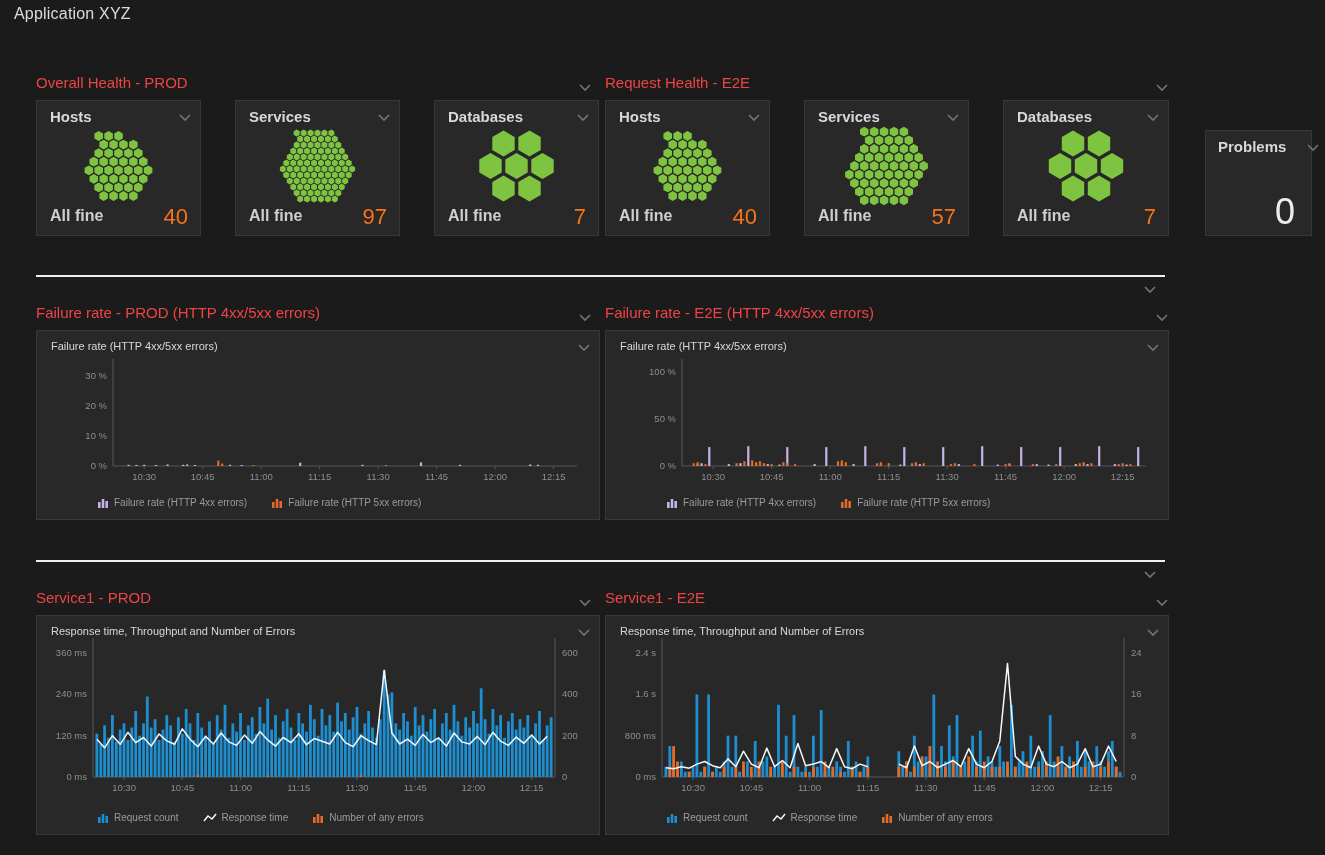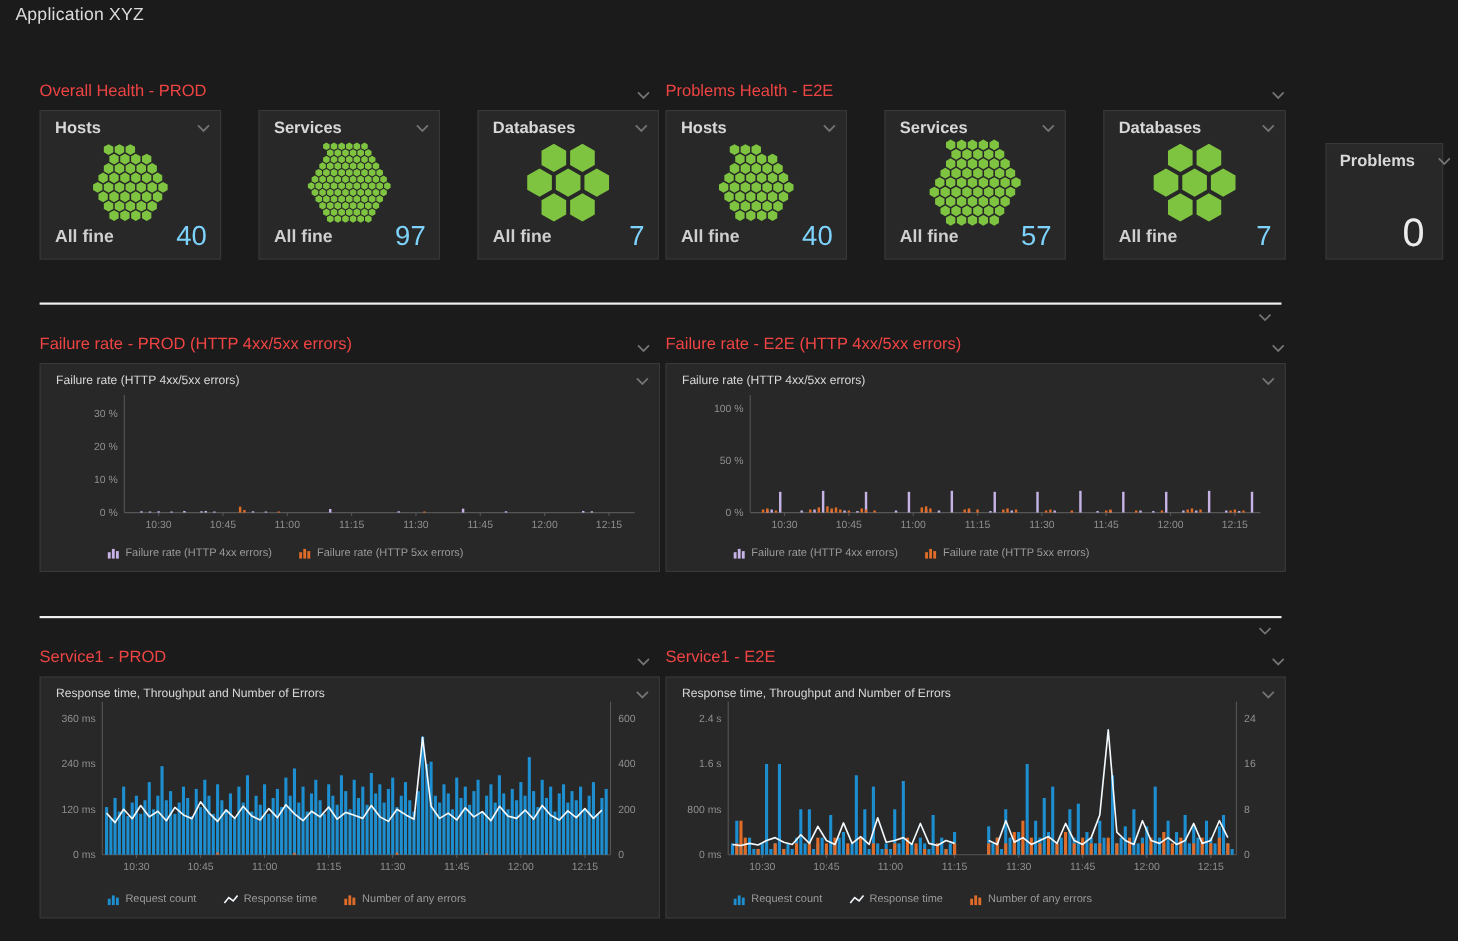--- a/index.html
+++ b/index.html
@@ -9,42 +9,42 @@
   .page-title{left:14px;top:5px;font-size:16px;color:#dcdcdc;letter-spacing:.2px}
   .sec-head{display:flex;align-items:center;justify-content:space-between;height:20px}
   .sec-title{font-size:15px;font-weight:normal;color:#ef4444}
   .tile{background:#282828;border:1px solid #383838}
   .tile-head{position:absolute;top:0;left:0;right:0;height:24px;padding:7px 8px 0 13px;display:flex;justify-content:space-between;align-items:flex-start}
   .tile-label{font-size:15px;font-weight:bold;color:#d8d8d8;white-space:nowrap}
   .chev{width:14px;height:9px;display:inline-block;flex:0 0 auto}
   .honeycomb{position:absolute;left:0;top:22px;bottom:26px;right:0}
   .tile-foot{position:absolute;left:13px;right:12px;bottom:5px;display:flex;justify-content:space-between;align-items:flex-end}
   .tile-status{font-size:16px;font-weight:bold;color:#cfcfcf;padding-bottom:5px}
-  .tile-count{font-size:25px;color:#7dd3fc}
+  .tile-count{font-size:22px;color:#f97316}
   .divider{height:2px;background:#efefef}
   .chart-title{position:absolute;top:9px;left:14px;font-size:11px;font-weight:normal;color:#d8d8d8}
   .chart-plot{position:absolute;left:0;top:0;right:0;bottom:0}
   .legend{position:absolute;left:60px;bottom:11px;display:flex;gap:24px;align-items:center}
   .legend-item{display:flex;align-items:center;gap:5px;font-size:10px;color:#9b9b9b;white-space:nowrap}
   .problems-count{position:absolute;right:16px;bottom:2px;font-size:36px;color:#ececec}
   .p-underline{width:24px;border-bottom:1px solid #515151;margin:11px 8px 0 12px;flex:1}
 </style>
 </head>
 <body>
 
 <div class="abs page-title">Application XYZ</div>
 
 <div class="abs sec-head" style="left:36px;top:72px;width:556px">
   <span class="sec-title">Overall Health - PROD</span>
   <span class="chev"><svg width="14" height="9" viewBox="0 0 14 9">
         <polyline points="2,2 7,7 12,2" fill="none" stroke="#747474" stroke-width="1.6"></polyline>
       </svg></span>
 </div>
 <div class="abs sec-head" style="left:605px;top:72px;width:564px">
-  <span class="sec-title">Problems Health - E2E</span>
+  <span class="sec-title">Request Health - E2E</span>
   <span class="chev"><svg width="14" height="9" viewBox="0 0 14 9">
         <polyline points="2,2 7,7 12,2" fill="none" stroke="#747474" stroke-width="1.6"></polyline>
       </svg></span>
 </div>
 
 <div class="abs tile" style="left:36px;top:100px;width:165px;height:136px">
   <div class="tile-head">
       <span class="tile-label">Hosts</span>
       <span class="chev"><svg width="14" height="9" viewBox="0 0 14 9">
           <polyline points="2,2 7,7 12,2" fill="none" stroke="#747474" stroke-width="1.6"></polyline>

